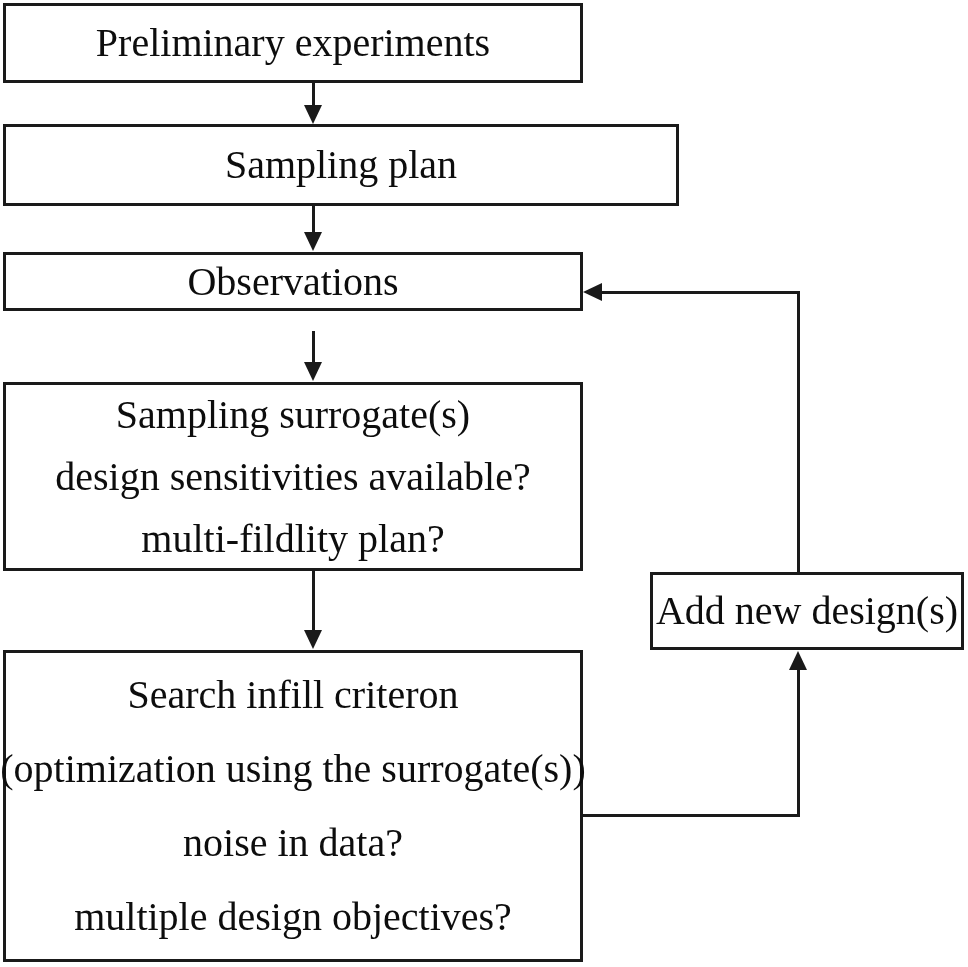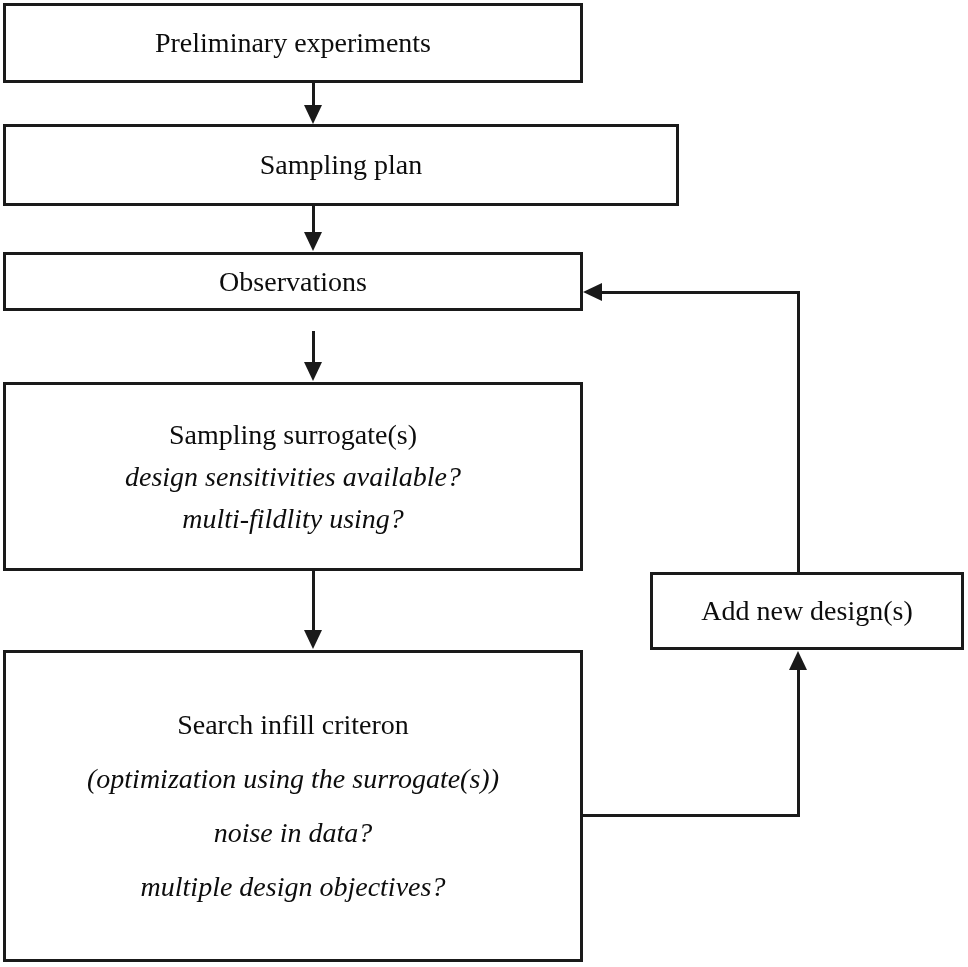--- a/index.html
+++ b/index.html
@@ -23,26 +23,25 @@
     display: flex;
     flex-direction: column;
     align-items: center;
     justify-content: center;
     text-align: center;
     color: #0d0d0d;
   }
   .node .line {
     display: block;
     white-space: nowrap;
-    font-size: 28px;
+    font-size: 40px;
     line-height: 1.0;
   }
   .node.multiline .line + .line {
-    margin-top: 14px;
-    font-style: italic;
+    margin-top: 22px;
   }
 
   
   #node-preliminary   { left: 3px;   top: 3px;   width: 580px; height: 80px; }
   #node-sampling      { left: 3px;   top: 124px; width: 676px; height: 82px; }
   #node-observations  { left: 3px;   top: 252px; width: 580px; height: 59px; }
   #node-construct     { left: 3px;   top: 382px; width: 580px; height: 189px; }
   #node-search        { left: 3px;   top: 650px; width: 580px; height: 312px; gap: 12px; }
   #node-addnew        { left: 650px; top: 572px; width: 314px; height: 78px; }
 
@@ -114,21 +113,21 @@
     <span class="line">Sampling plan</span>
   </div>
 
   <div class="node" id="node-observations">
     <span class="line">Observations</span>
   </div>
 
   <div class="node multiline" id="node-construct">
     <span class="line">Sampling surrogate(s)</span>
     <span class="line">design sensitivities available?</span>
-    <span class="line">multi-fildlity using?</span>
+    <span class="line">multi-fildlity plan?</span>
   </div>
 
   <div class="node multiline" id="node-search">
     <span class="line">Search infill criteron</span>
     <span class="line">(optimization using the surrogate(s))</span>
     <span class="line">noise in data?</span>
     <span class="line">multiple design objectives?</span>
   </div>
 
   <div class="node" id="node-addnew">

